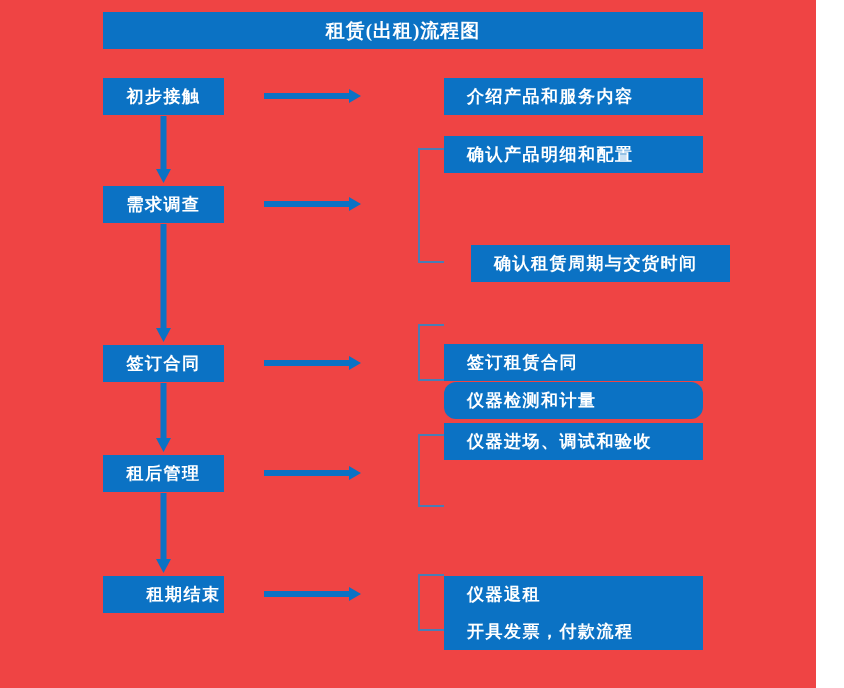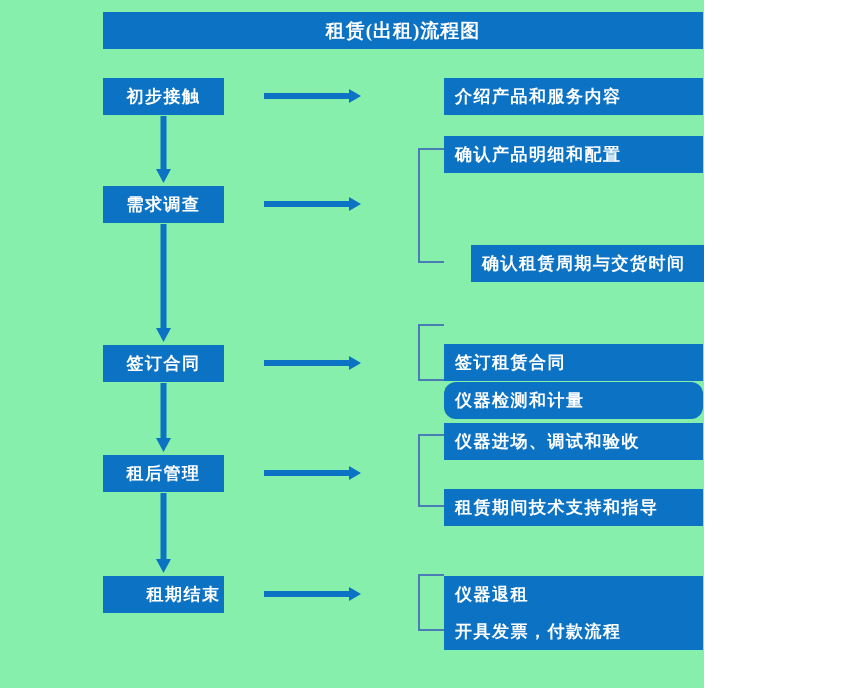--- a/index.html
+++ b/index.html
@@ -5,23 +5,23 @@
   html, body {
     margin: 0;
     padding: 0;
     background: #ffffff;
   }
   body {
     font-family: "Liberation Serif", "DejaVu Serif", serif;
   }
   #canvas {
     position: relative;
-    width: 704px;
+    width: 816px;
     height: 688px;
-    background: #86efac;
+    background: #ef4444;
     overflow: hidden;
   }
 
   
   .box {
     position: absolute;
     background: #0b72c4;
     color: #ffffff;
     display: flex;
     align-items: center;
@@ -45,21 +45,21 @@
     height: 37px;
     justify-content: center;
     font-size: 17px;
     letter-spacing: 1.5px;
   }
   .detail-box {
     left: 444px;
     width: 259px;
     height: 37px;
     justify-content: flex-start;
-    padding-left: 11px;
+    padding-left: 23px;
     font-size: 17px;
     letter-spacing: 1.5px;
   }
 
   
   .arrow-right {
     position: absolute;
     left: 264px;
     width: 98px;
     height: 16px;
@@ -169,19 +169,18 @@
 
 
   <div class="box detail-box" style="top:245px;margin-left:27px;">确认租赁周期与交货时间</div>
 
   <div class="box detail-box" style="top:320px;margin-top:24px;">签订租赁合同</div>
 
   <div class="box detail-box" style="top:382px;border-radius:12px;">仪器检测和计量</div>
 
   <div class="box detail-box" style="top:423px;">仪器进场、调试和验收</div>
 
-  <div class="box detail-box" style="top:489px;">租赁期间技术支持和指导</div>
 
   <div class="box detail-box" style="top:576px;">仪器退租</div>
 
   <div class="box detail-box" style="top:613px;">开具发票，付款流程</div>
 
 </div>
 
 </body></html>

